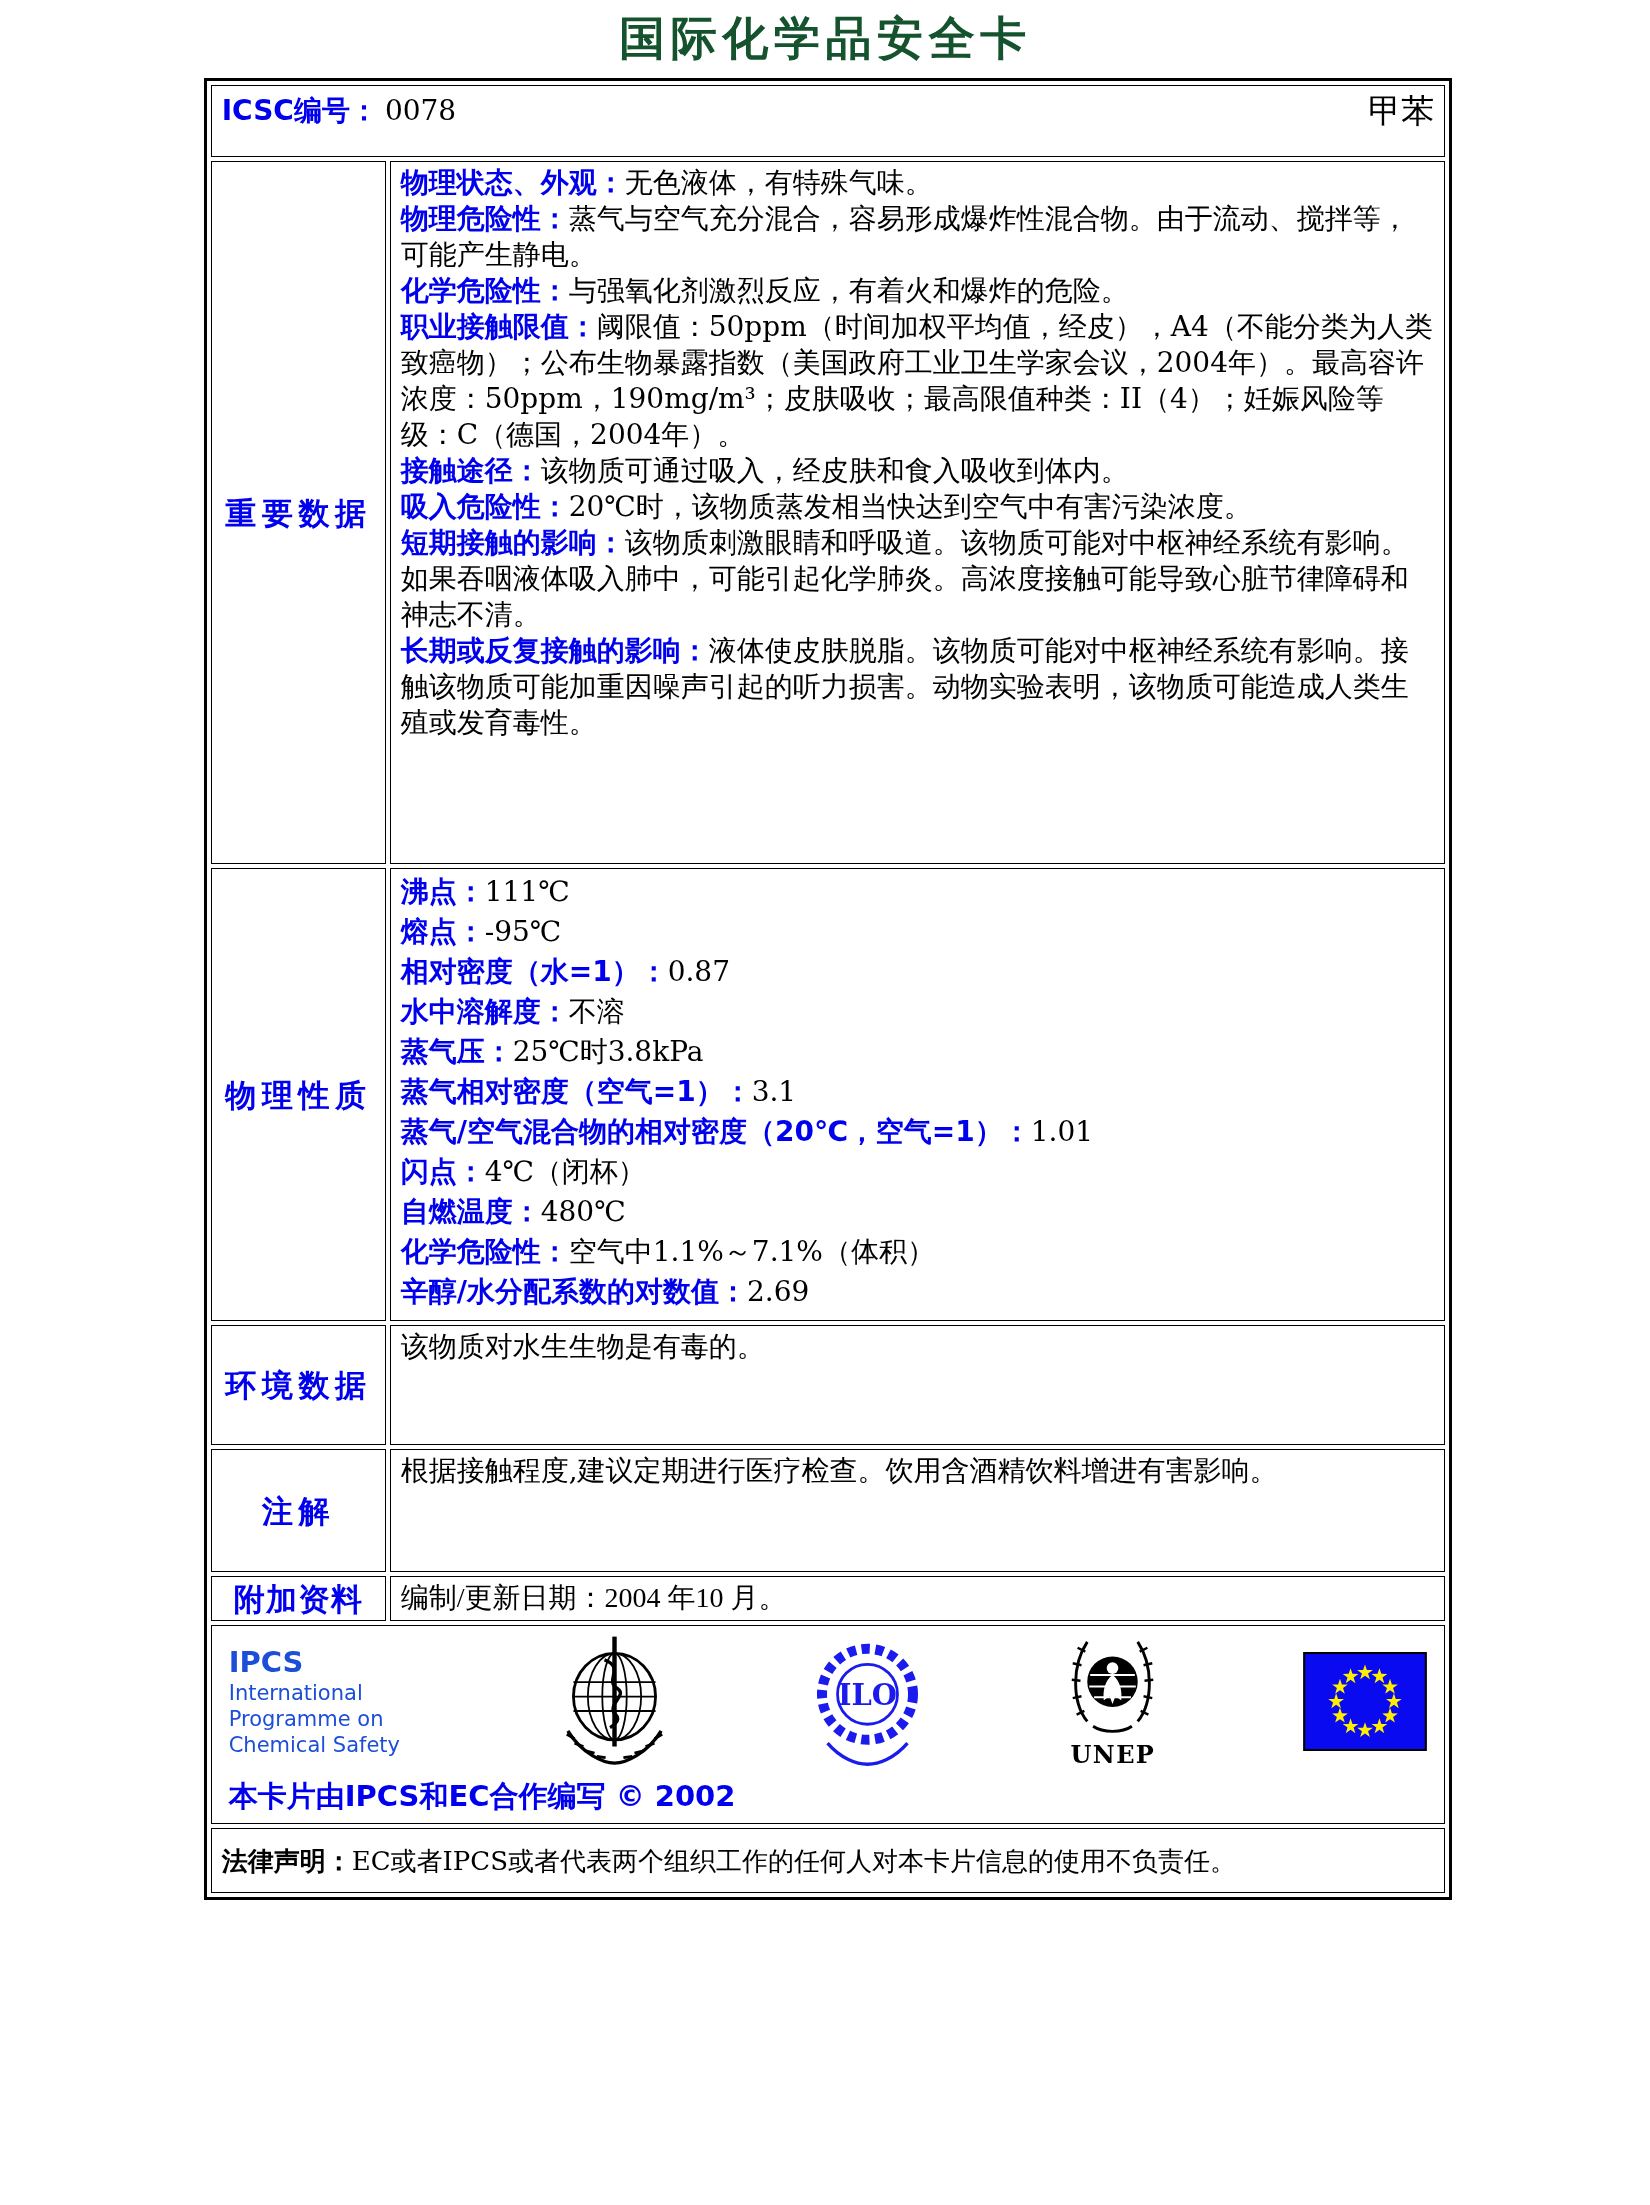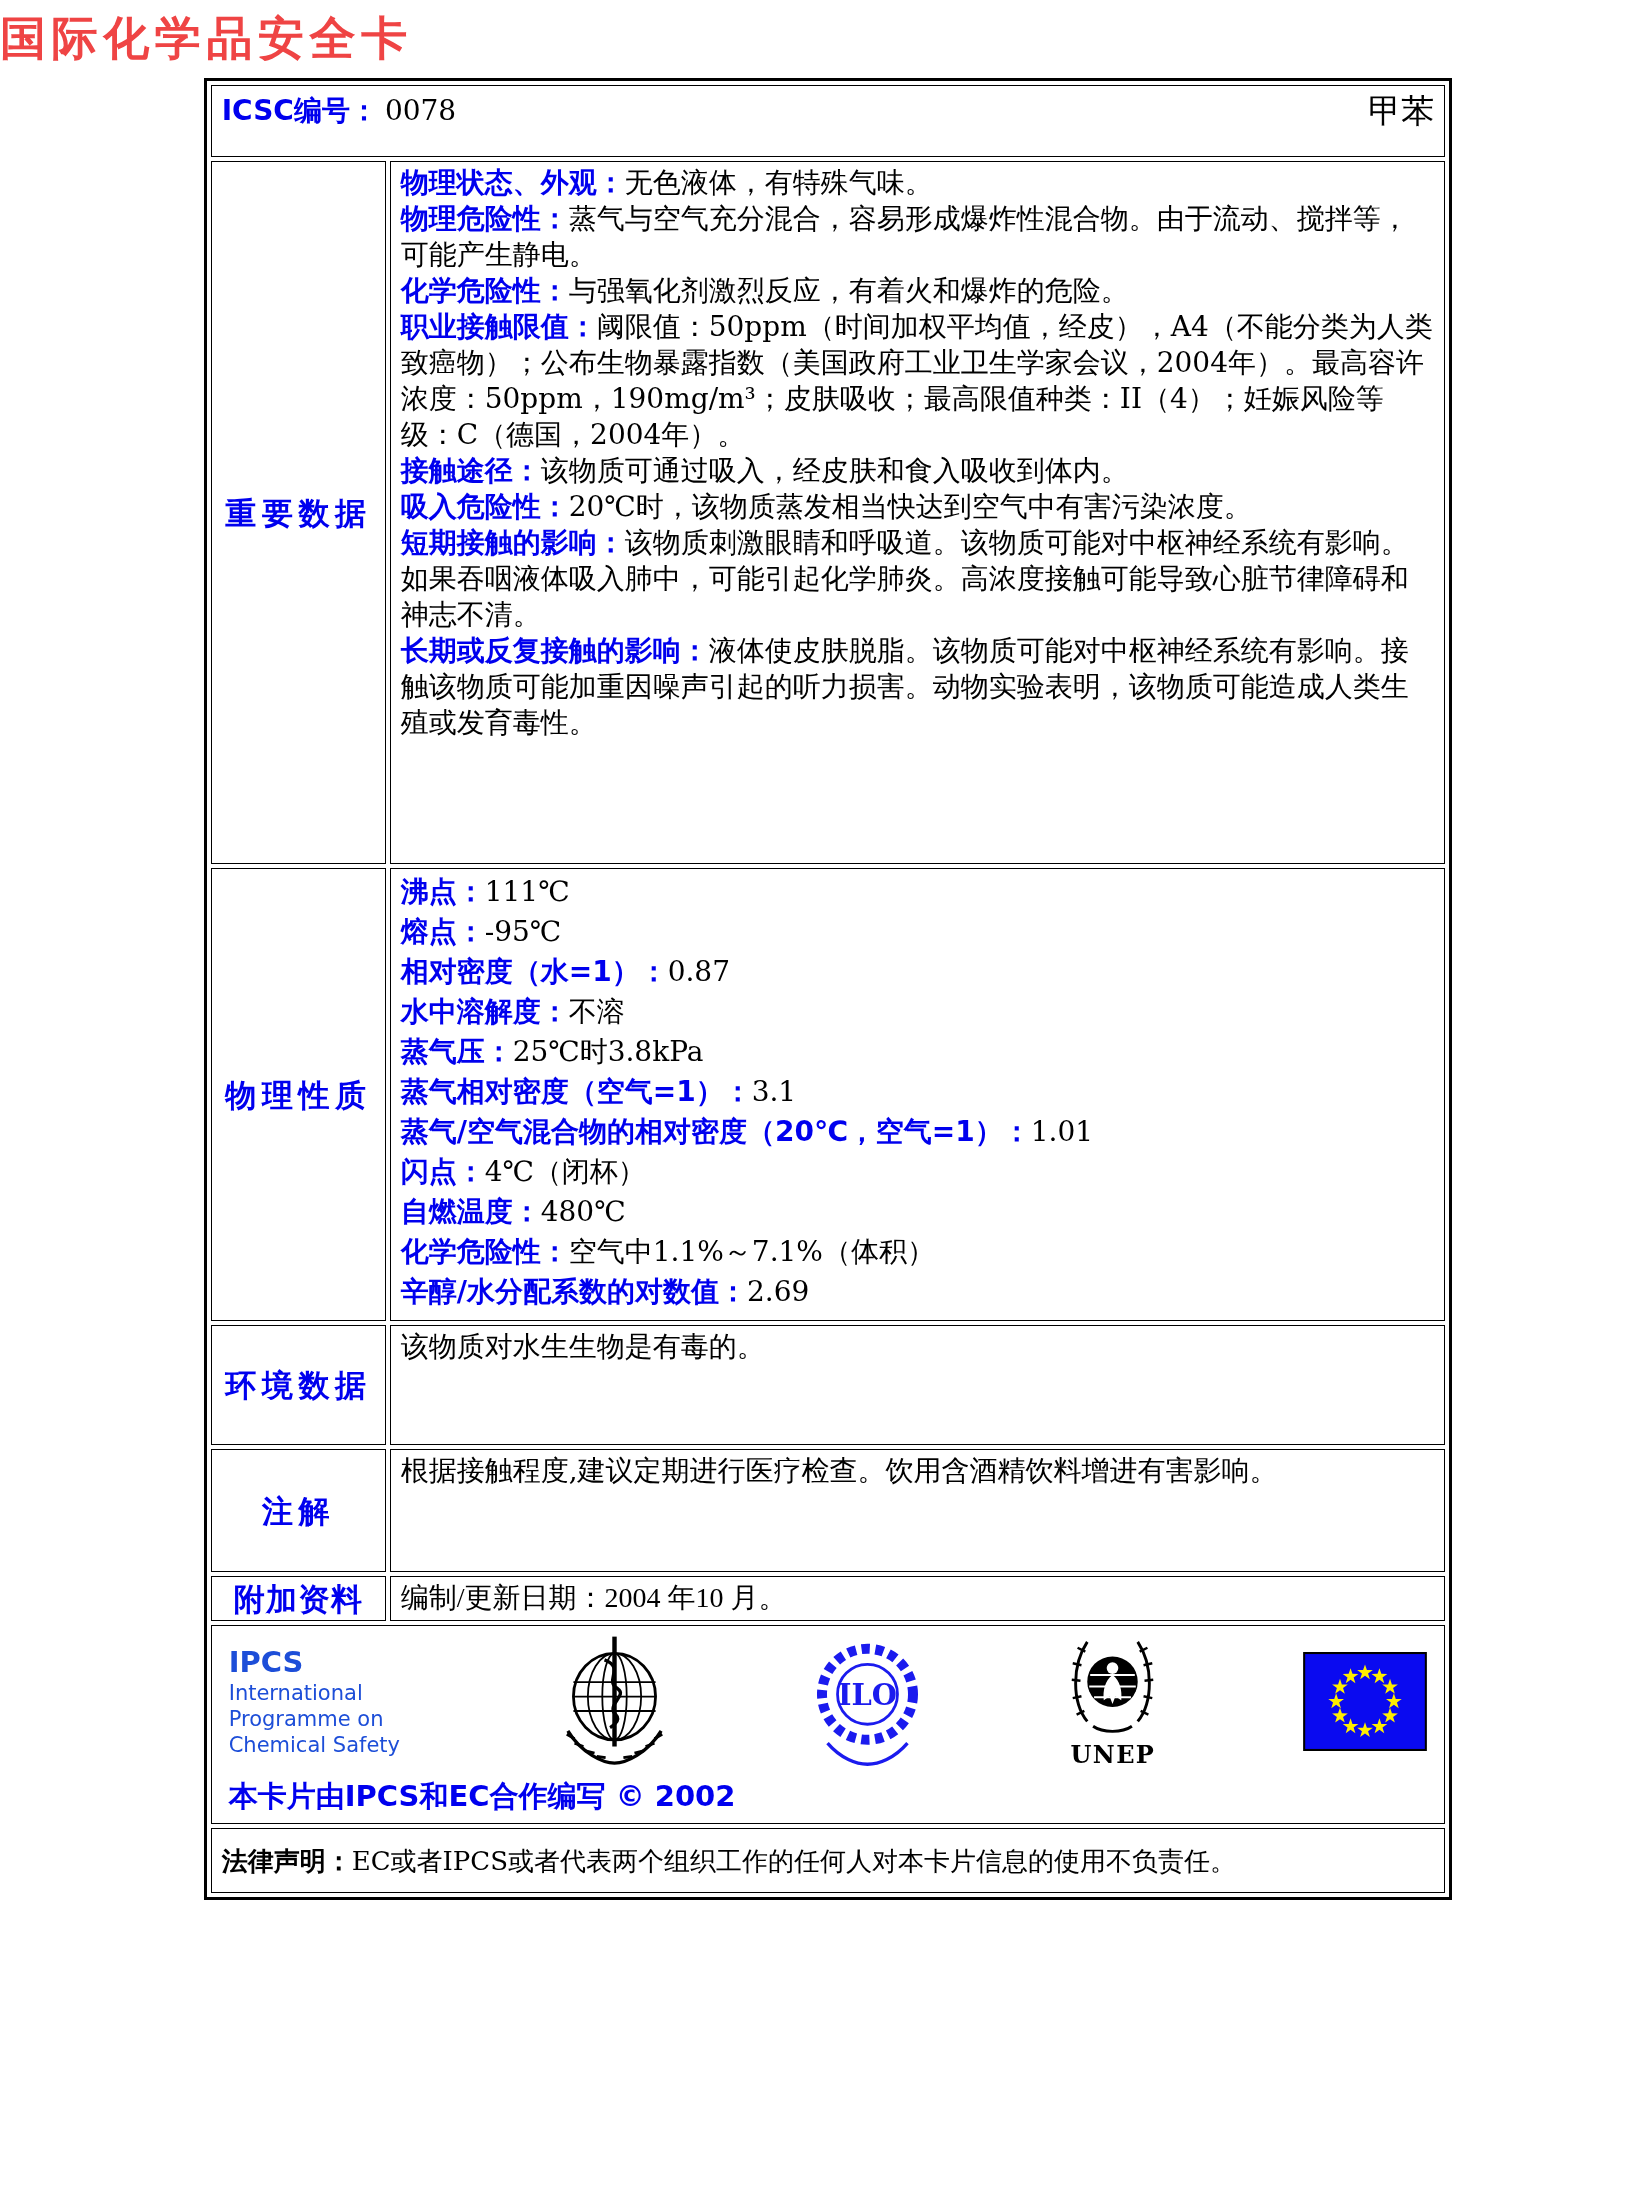--- a/index.html
+++ b/index.html
@@ -1,17 +1,17 @@
 <!DOCTYPE html>
 <html style="font-size:11px"><head>
 <meta charset="utf-8">
 <style>
   html,body{margin:0;padding:0;background:#fff;}
   body{width:1651px;height:2205px;position:relative;font-family:"DejaVu Serif","Liberation Serif",serif;color:#000;}
-  .page-title{margin:9.7px 0 11px 0;text-align:left;color:#ef4444;
+  .page-title{margin:9.7px 0 11px 0;text-align:center;color:#14532d;
     font:bold 46px/1.25 "DejaVu Sans","Liberation Sans",sans-serif;letter-spacing:5.6px;}
   table.card{margin-left:204px;width:1248px;border:3.5px solid #000;
     border-collapse:separate;border-spacing:4.2px;table-layout:fixed;background:#fff;}
   td{border:1.4px solid #000;background:#fff;vertical-align:top;box-sizing:border-box;
     padding:2.8px 9.7px;font-size:28px;line-height:36px;}
   td.lbl{vertical-align:middle;text-align:center;color:#0000ee;
     font-family:"DejaVu Sans","Liberation Sans",sans-serif;font-weight:bold;
     font-size:31px;letter-spacing:5.6px;padding:0 2.8px;}
   .hr1{height:72px;} .hr2{height:703px;} .hr3{height:453px;} .hr4{height:120px;}
   .hr5{height:123px;} .hr6{height:45px;} .hr7{height:199px;} .hr8{height:65px;}

